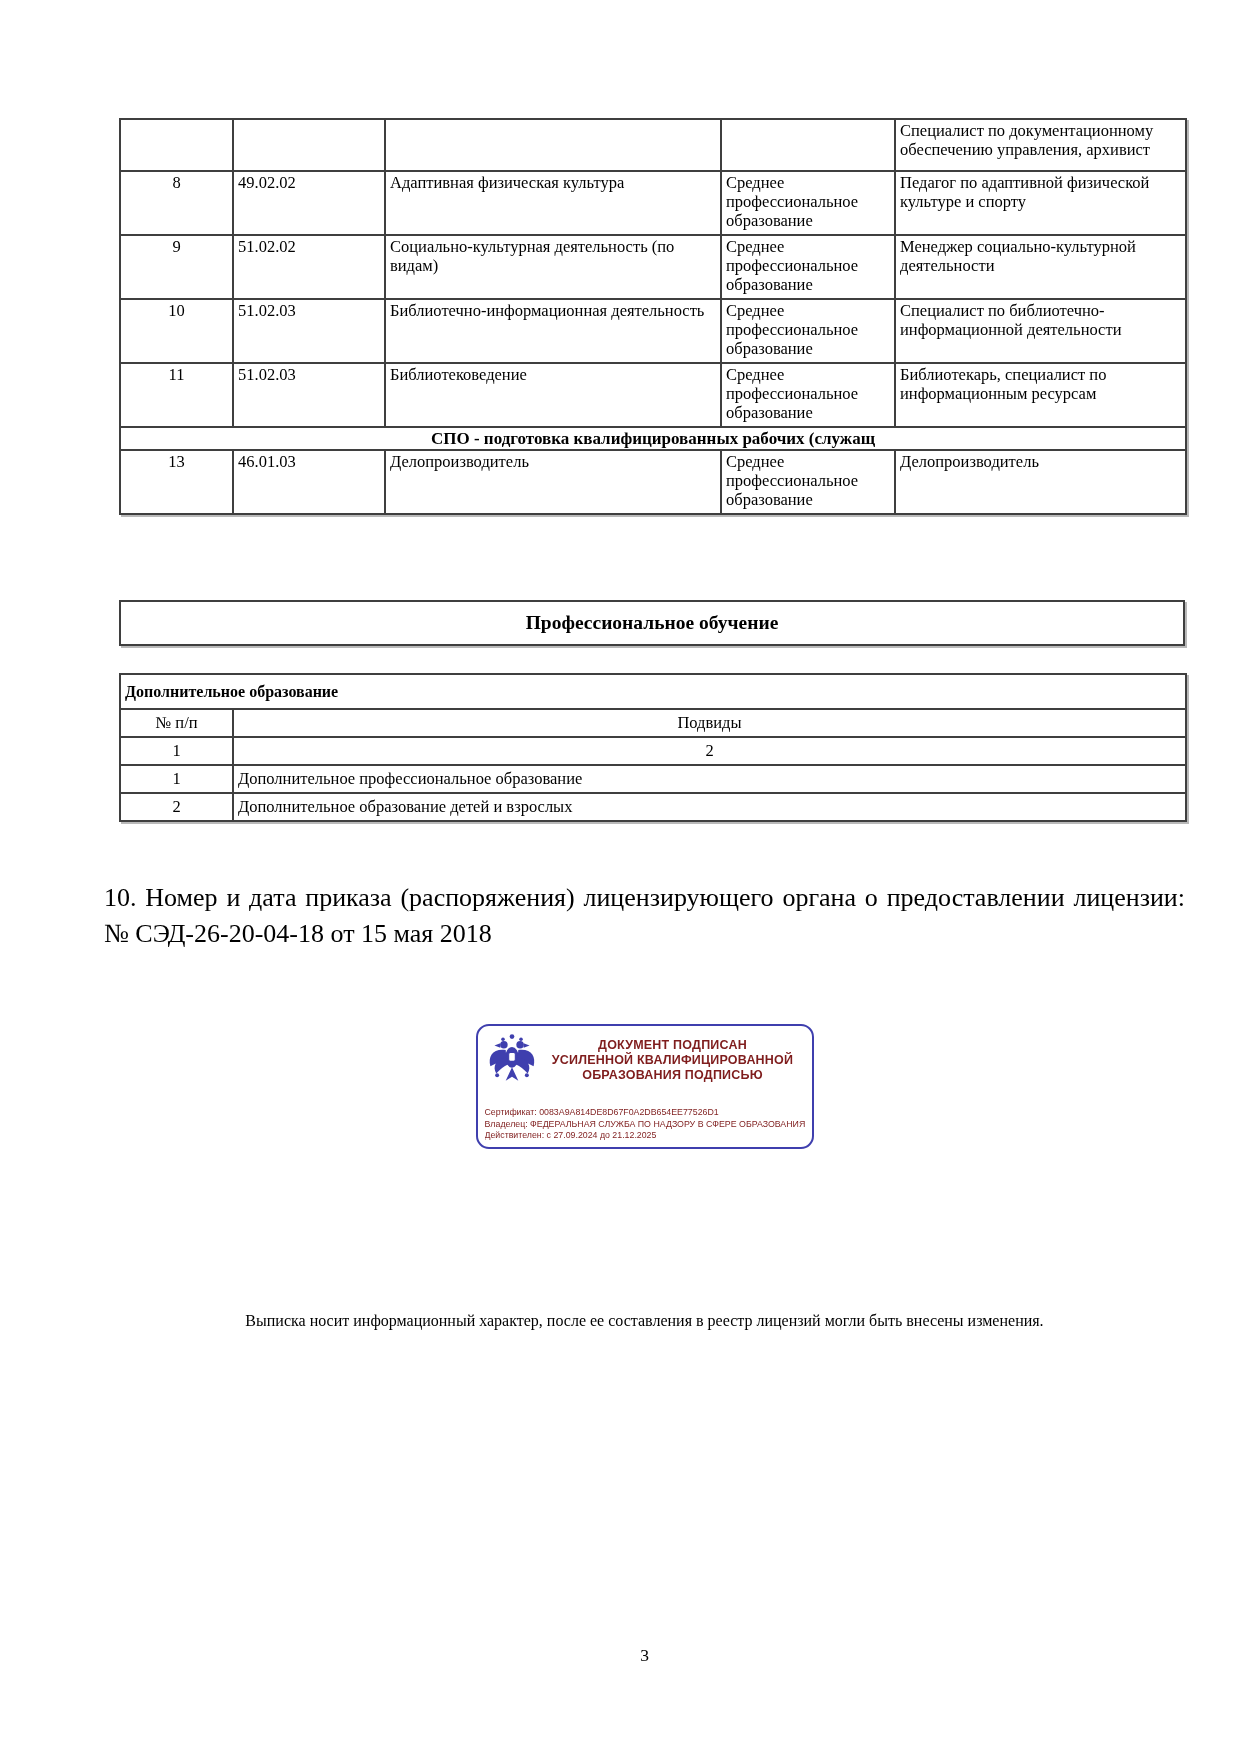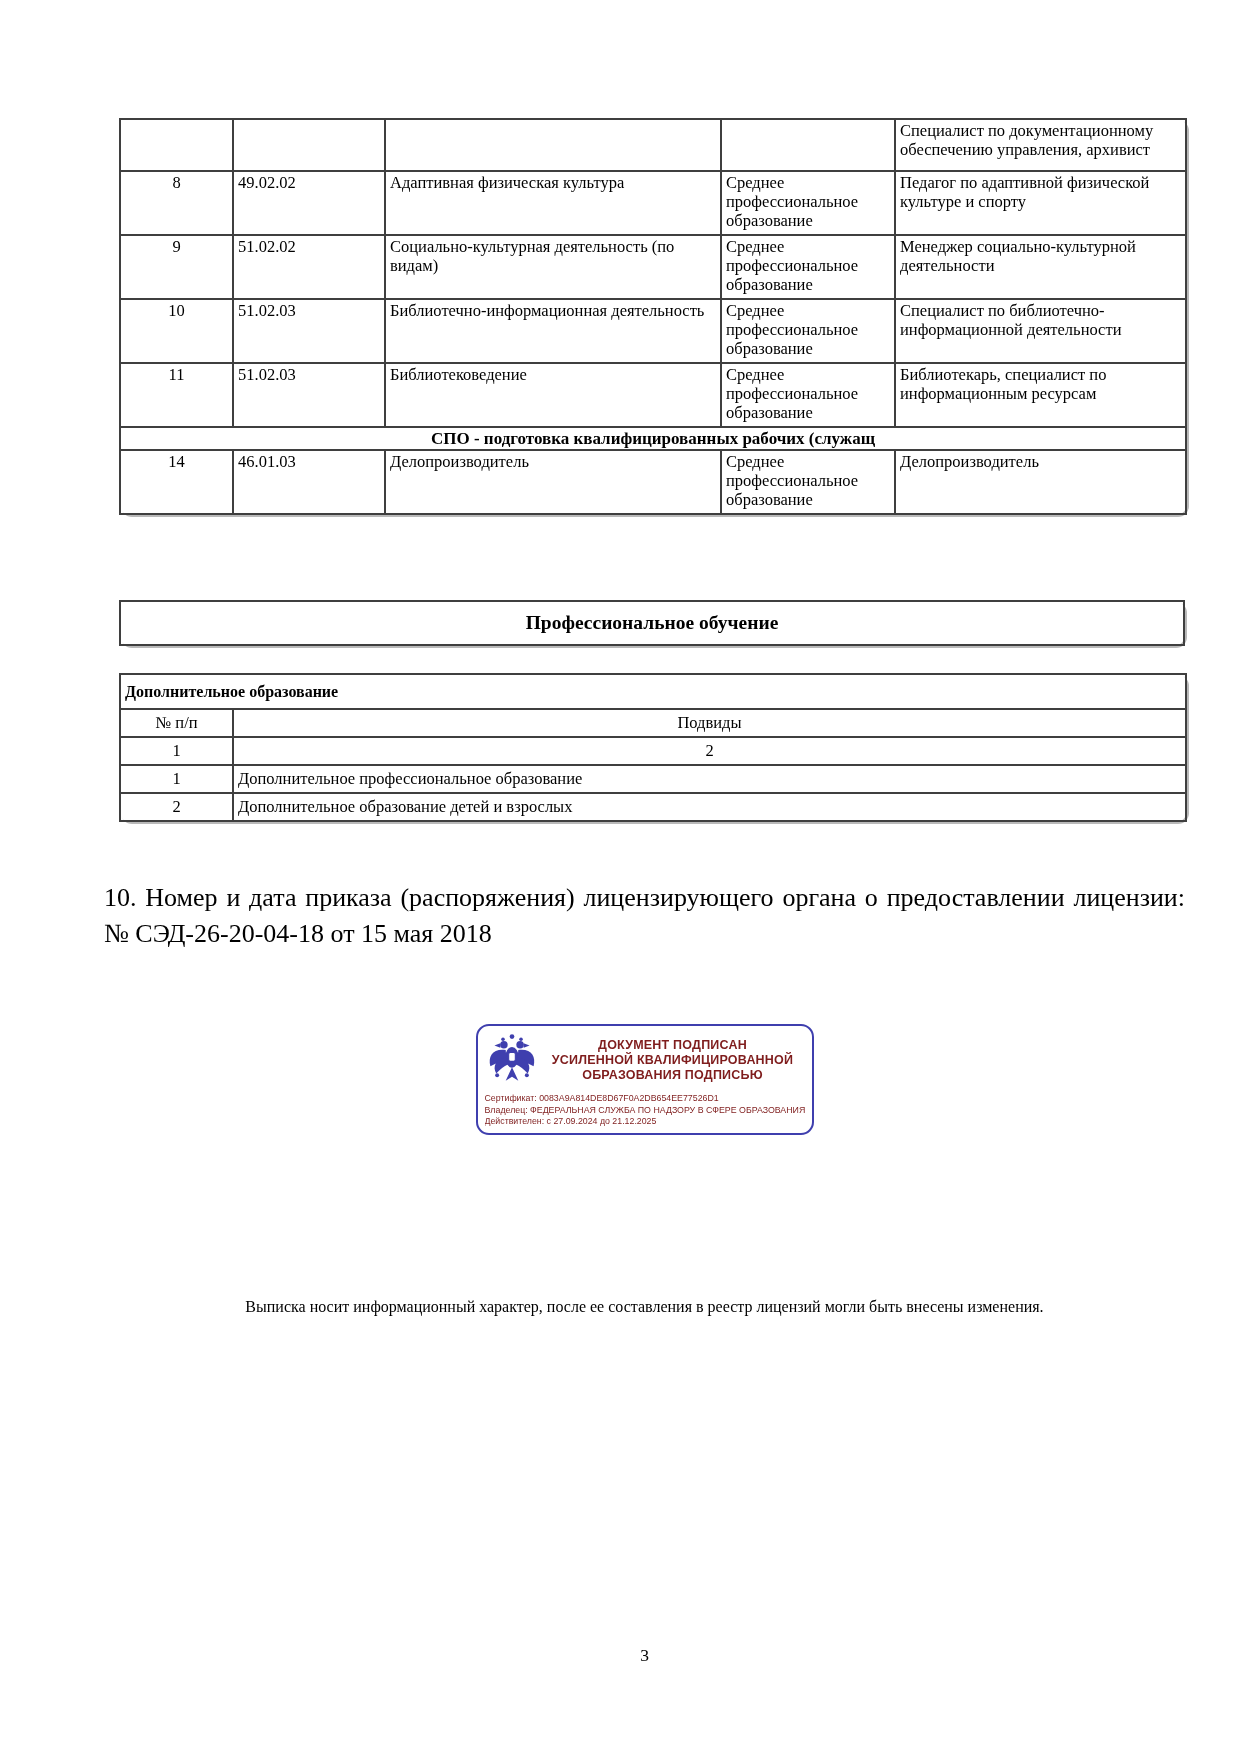--- a/index.html
+++ b/index.html
@@ -23,21 +23,20 @@
     width: 1081px;
   }
 
   
   table {
     border-collapse: collapse;
     table-layout: fixed;
     font-size: 16.5px;
     line-height: 1.14;
     box-shadow: 2px 2px 0 #b9b9b9;
-    border-radius: 11px;
   }
   .doc-table { margin-left: 15px; width: 1066px; }
   td, th {
     border: 2px solid #3f3f3f;
     padding: 2px 4px 2px 4px;
     vertical-align: top;
     font-weight: normal;
     word-wrap: break-word;
   }
   .cont-row    { height: 52px; }
@@ -103,21 +102,21 @@
   }
   .stamp-titles {
     flex: 1 1 auto;
     text-align: center;
     font-weight: bold;
     font-size: 12.5px;
     line-height: 1.18;
     letter-spacing: 0.2px;
   }
   .stamp-lines {
-    margin-top: 4px;
+    margin-top: 18px;
     font-size: 8.8px;
     line-height: 1.3;
     white-space: nowrap;
     overflow: hidden;
   }
 
   
   .footer-note {
     margin-top: 163px;
     text-align: center;
@@ -179,21 +178,21 @@
         <td class="cell-num">11</td>
         <td>51.02.03</td>
         <td>Библиотековедение</td>
         <td>Среднее профессиональное образование</td>
         <td>Библиотекарь, специалист по информационным ресурсам</td>
       </tr>
       <tr class="section-row">
         <td class="section-cell" colspan="5">СПО - подготовка квалифицированных рабочих (служащ</td>
       </tr>
       <tr class="data-row">
-        <td class="cell-num">14</td>
+        <td class="cell-num">13</td>
         <td>46.01.03</td>
         <td>Делопроизводитель</td>
         <td>Среднее профессиональное образование</td>
         <td>Делопроизводитель</td>
       </tr>
     </tbody>
       </table>
 
     <table class="doc-table po-table">
       <tbody>

